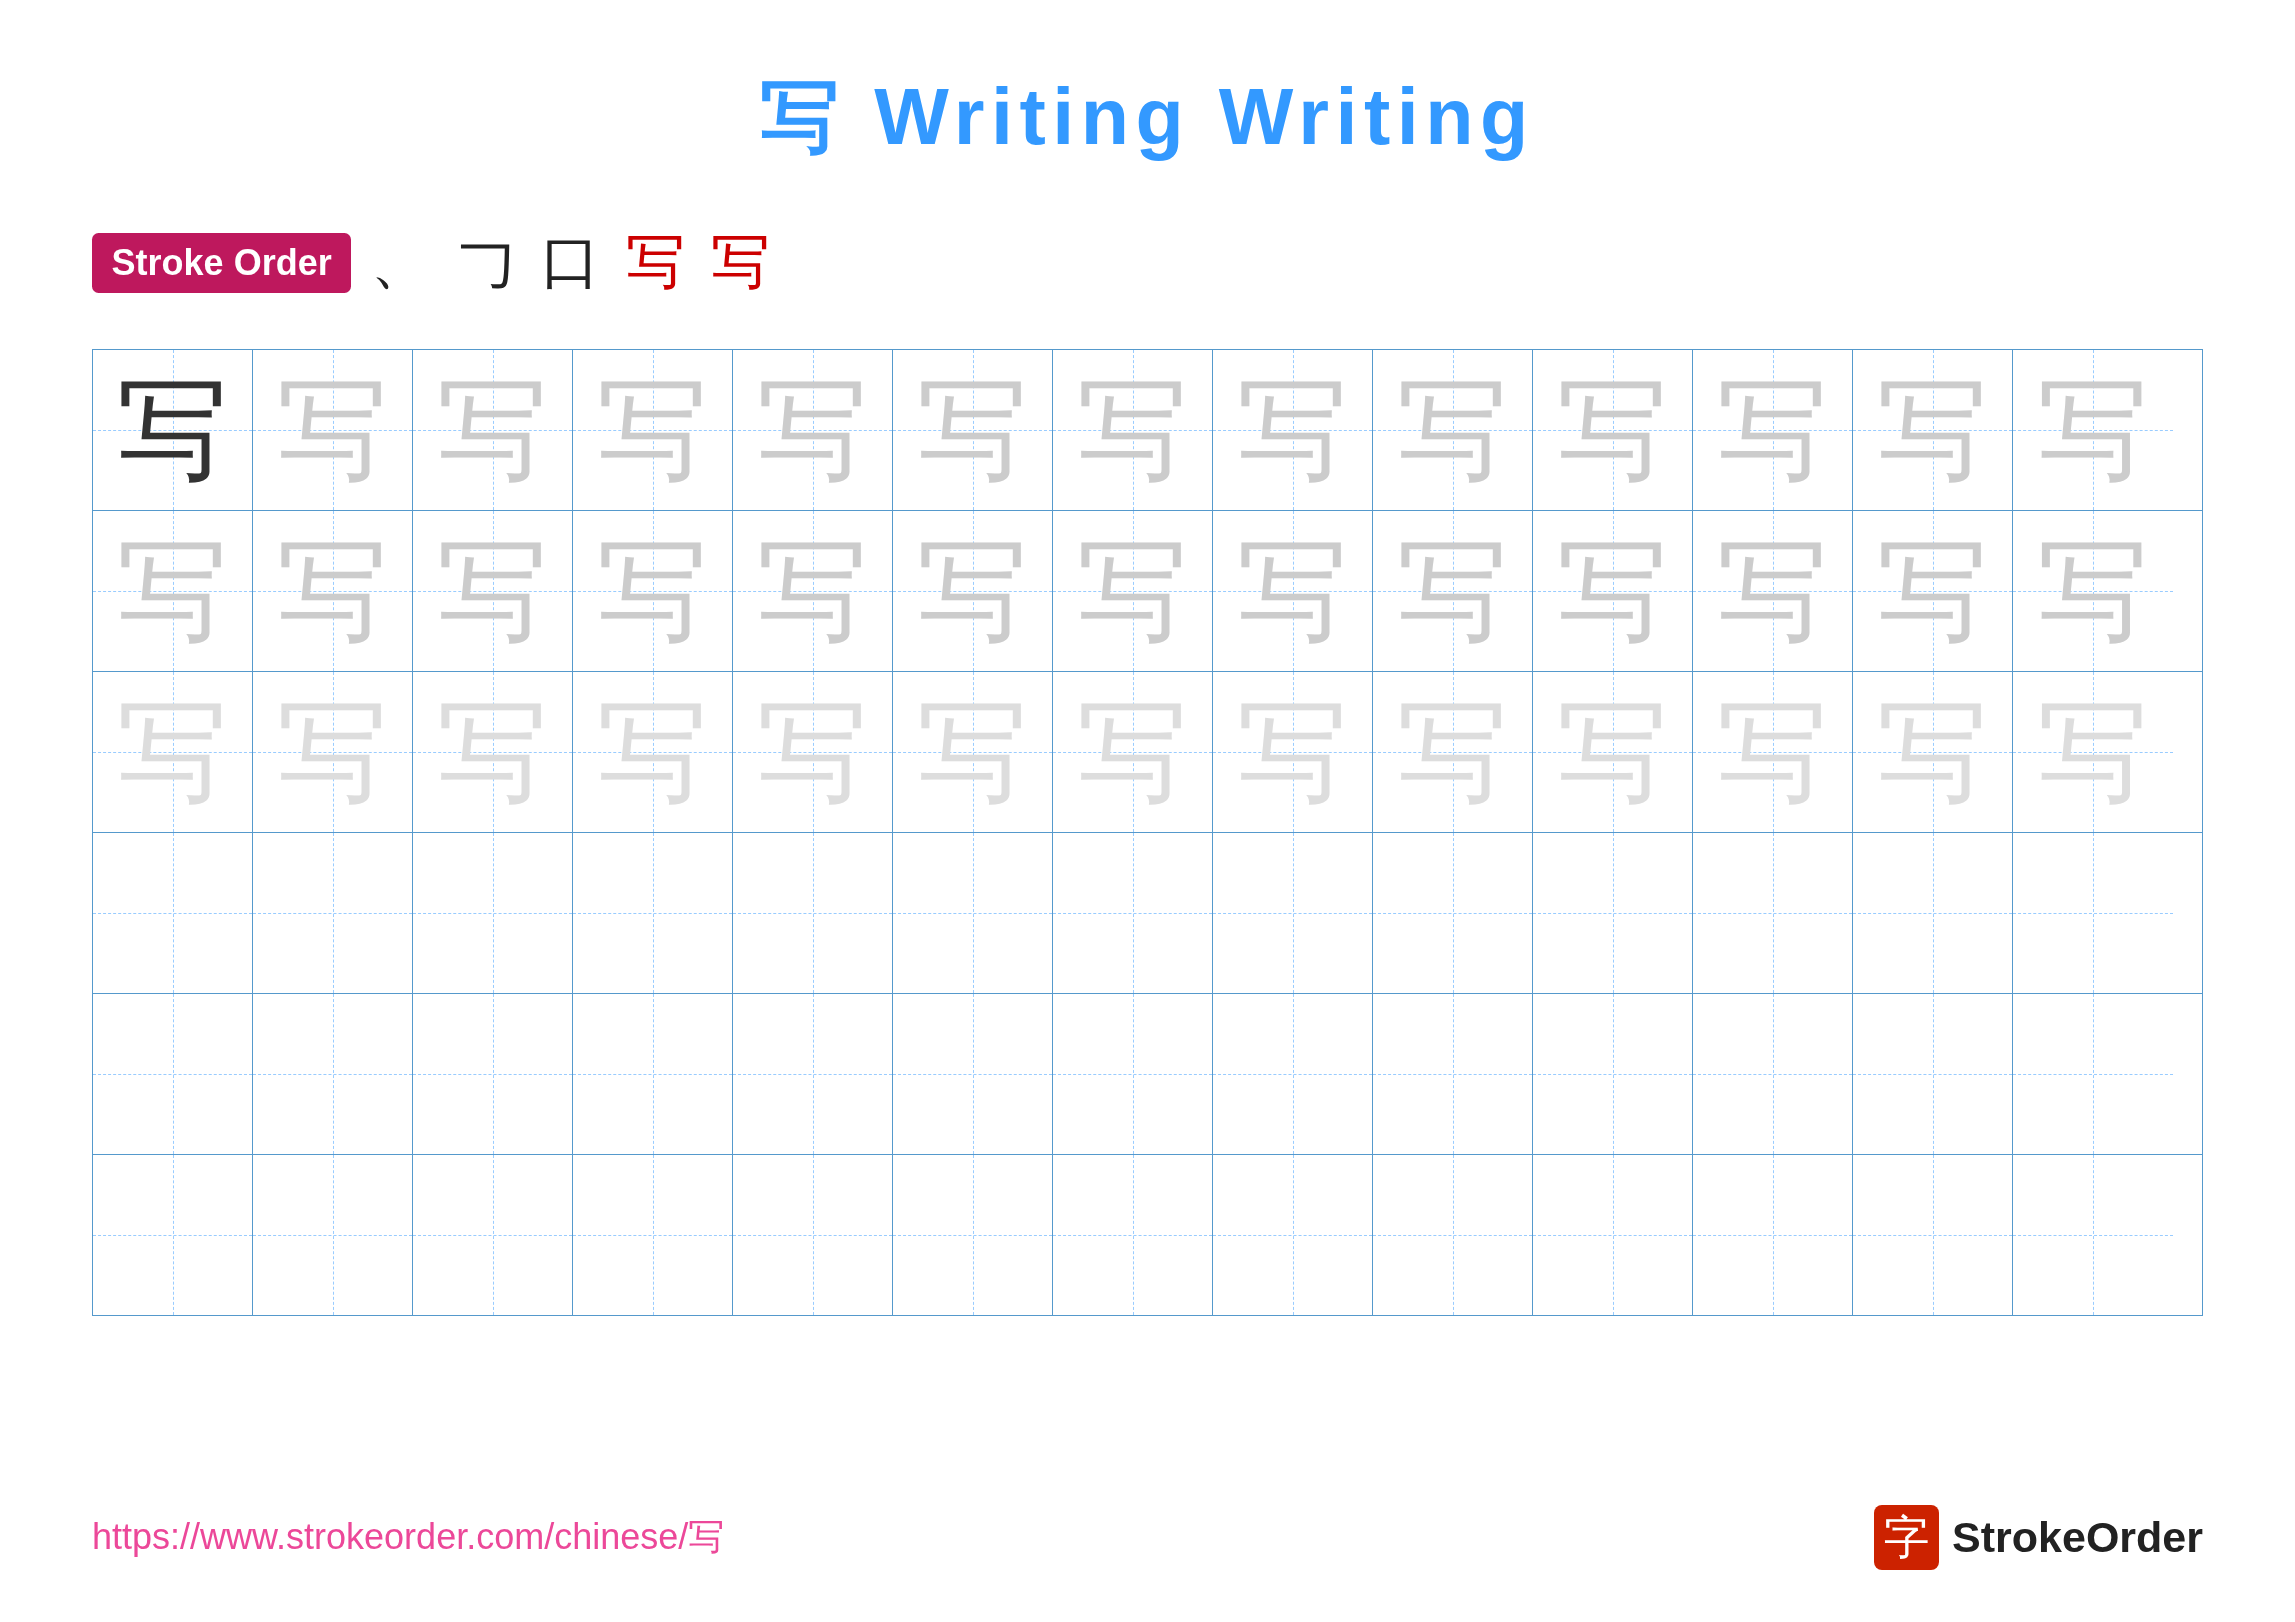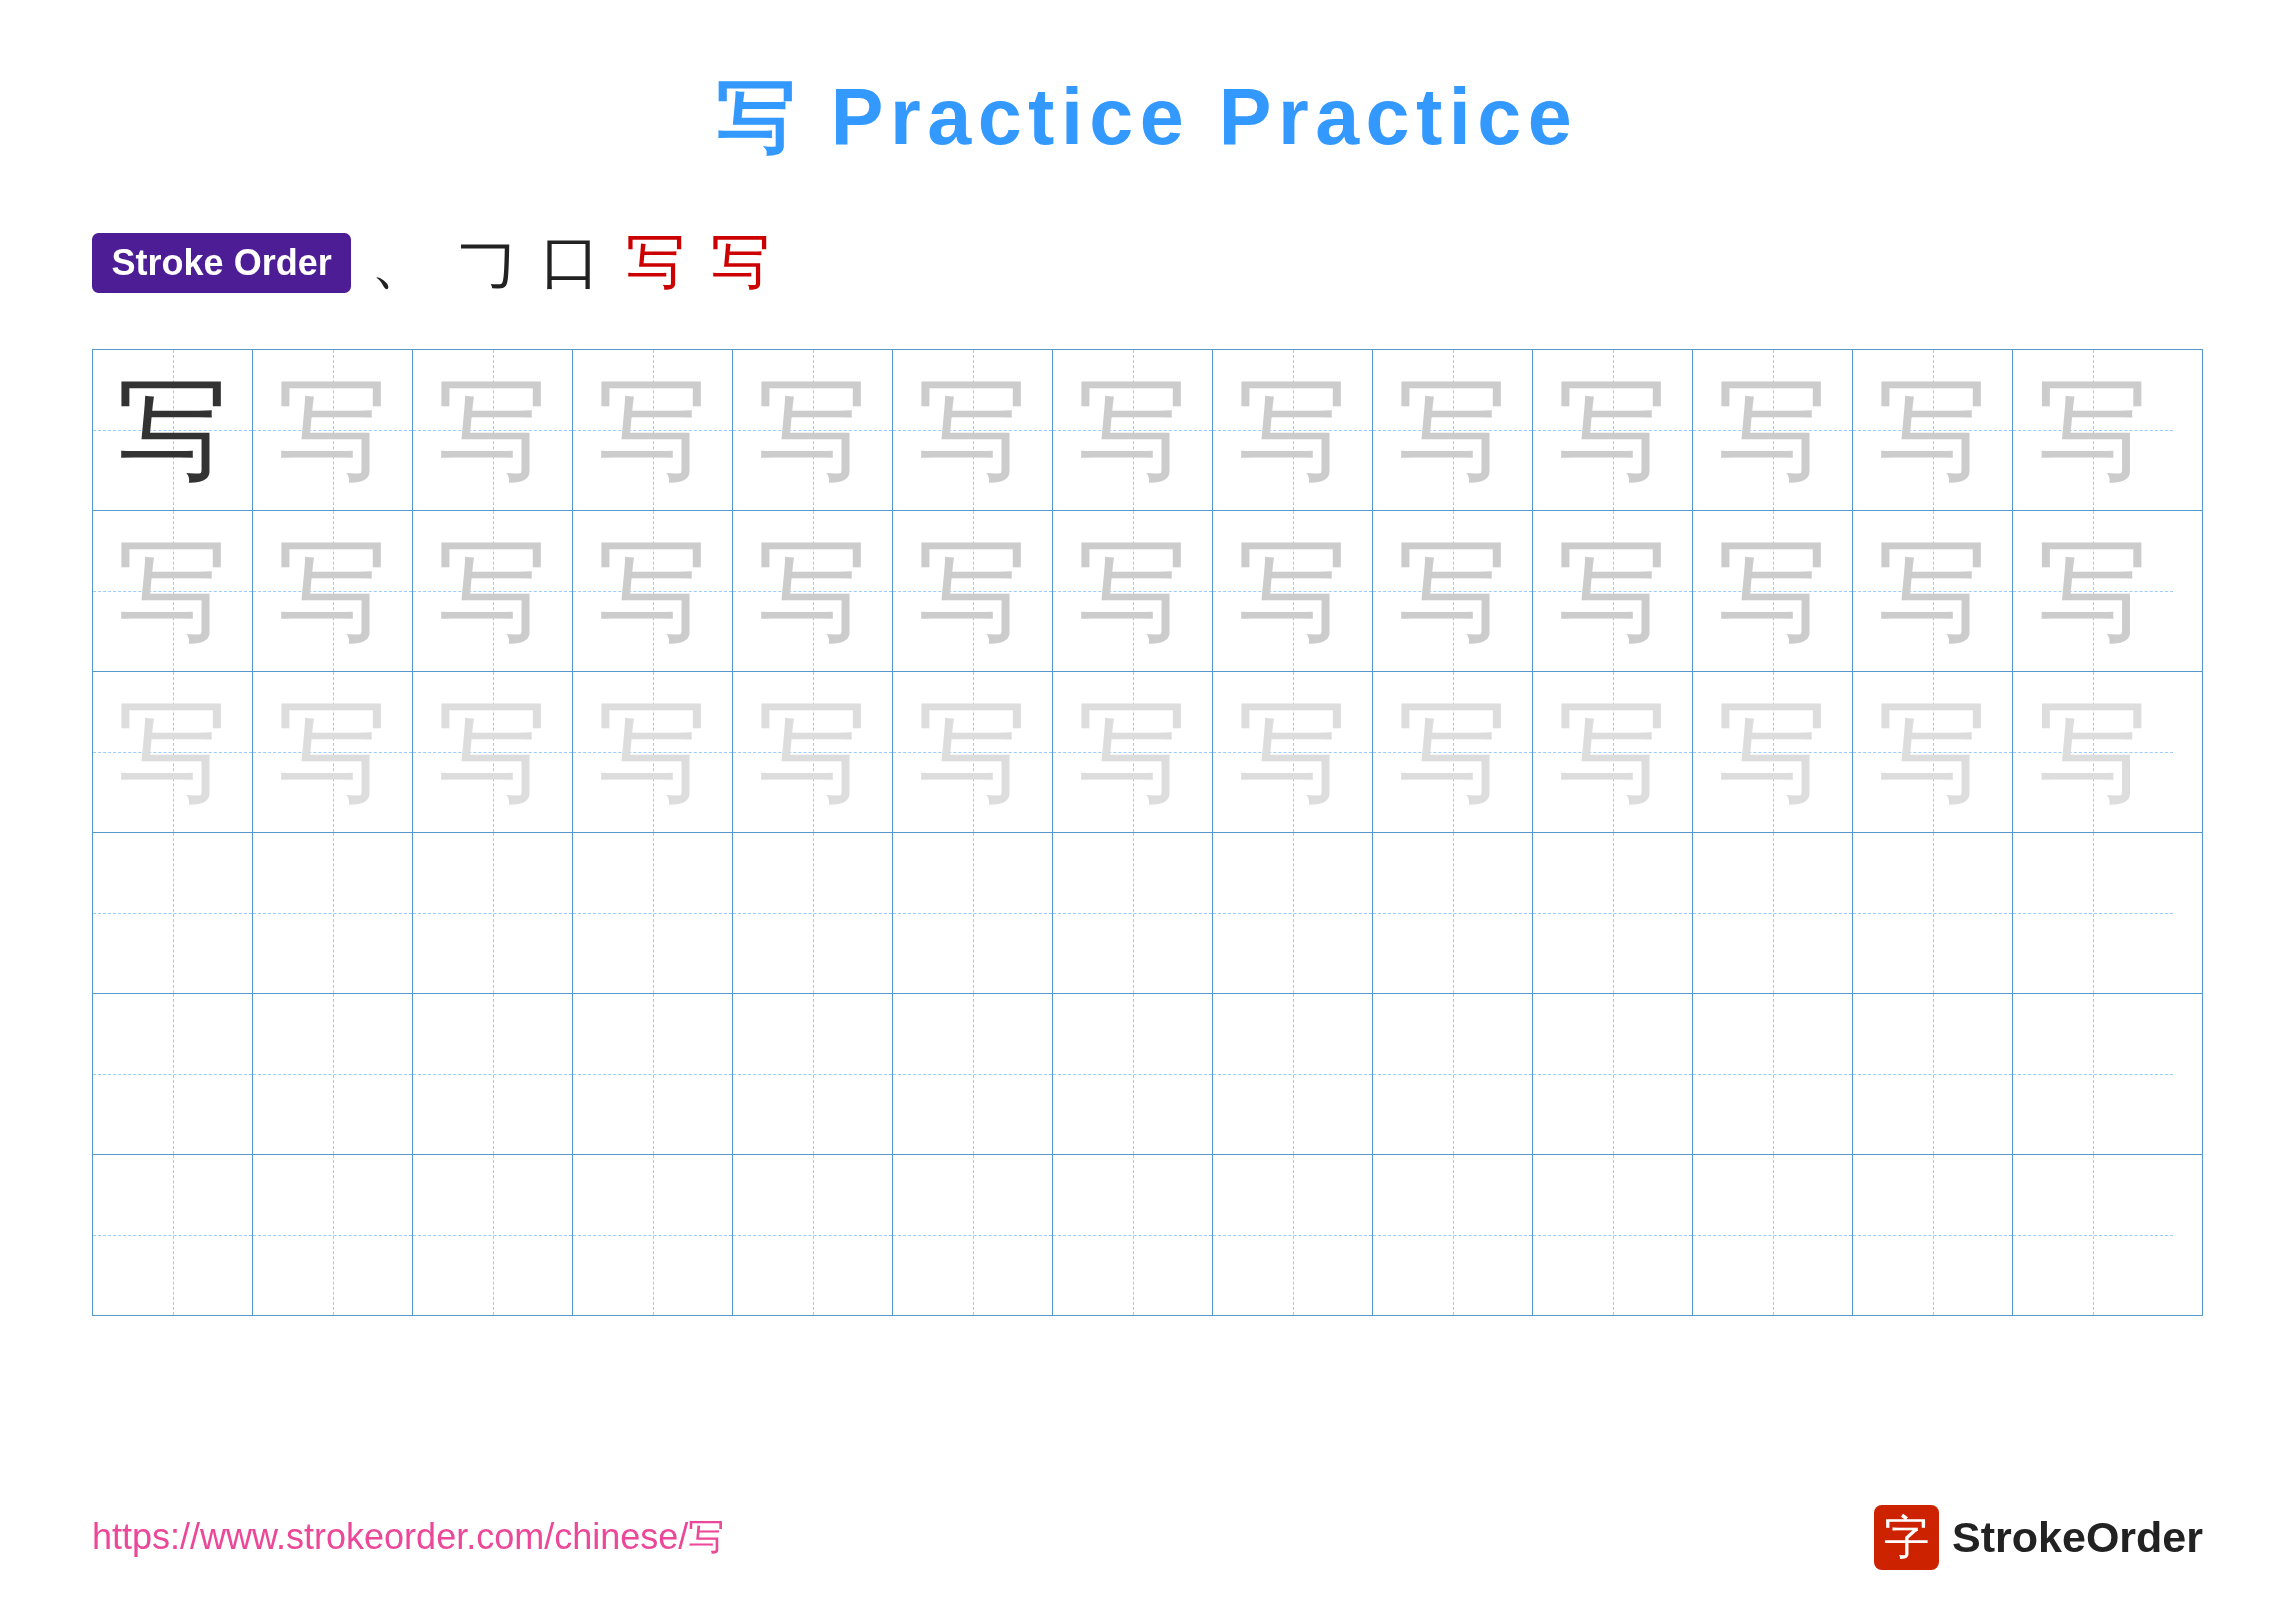--- a/index.html
+++ b/index.html
@@ -24,21 +24,21 @@
 
     .stroke-order-section {
       display: flex;
       align-items: center;
       margin-top: 52px;
       margin-left: 92px;
       gap: 19.6px;
     }
 
     .stroke-order-badge {
-      background: #4c1d95;
+      background: #be185d;
       color: white;
       font-size: 36px;
       font-weight: bold;
       padding: 9.2px 19.6px;
       border-radius: 6.5px;
     }
 
     .stroke-sequence {
       display: flex;
       align-items: center;
@@ -160,21 +160,21 @@
 
     .logo-text {
       font-size: 43px;
       font-weight: bold;
       color: #222;
     }
   </style>
 </head>
 <body>
 
-<div class="page-title">写 Practice Practice</div>
+<div class="page-title">写 Writing Writing</div>
 
 <div class="stroke-order-section">
   <div class="stroke-order-badge">Stroke Order</div>
   <div class="stroke-sequence">
     <span class="stroke-seq-char dark">、</span>
     <span class="stroke-seq-char dark">𠃌</span>
     <span class="stroke-seq-char dark">口</span>
     <span class="stroke-seq-char red">写</span>
     <span class="stroke-seq-char red">写</span>
   </div>

